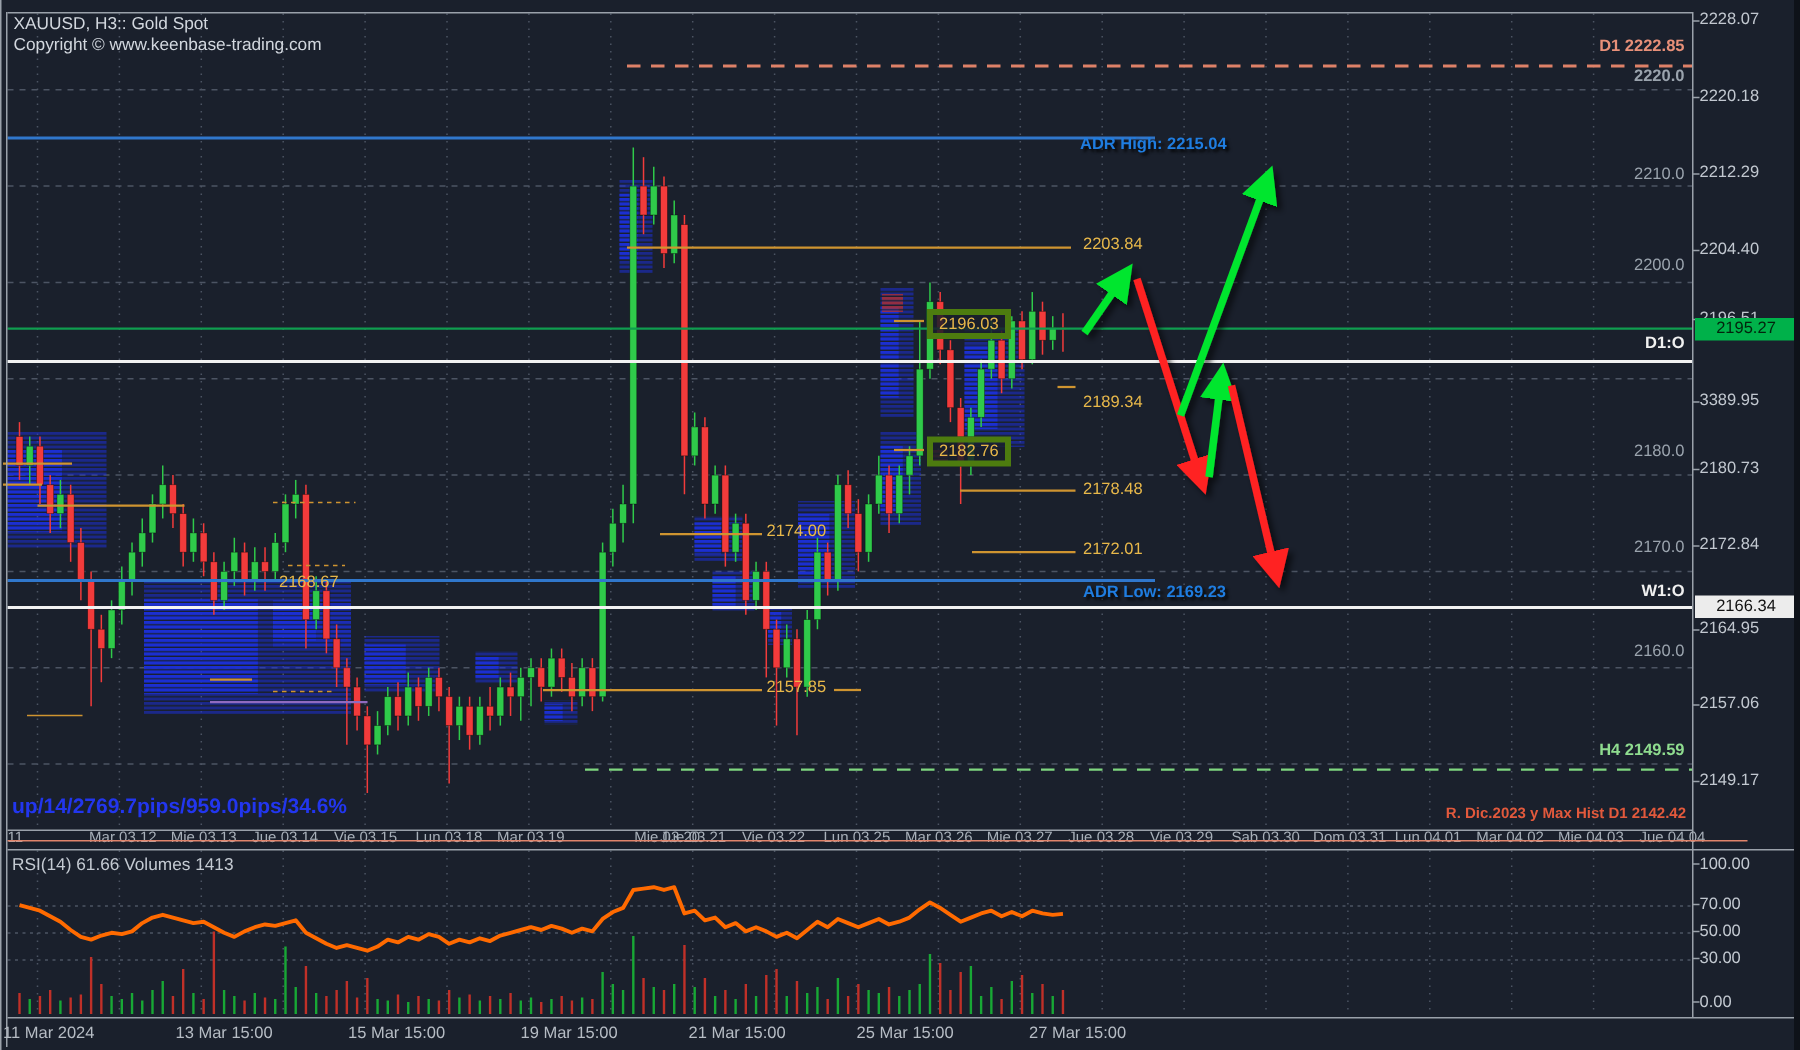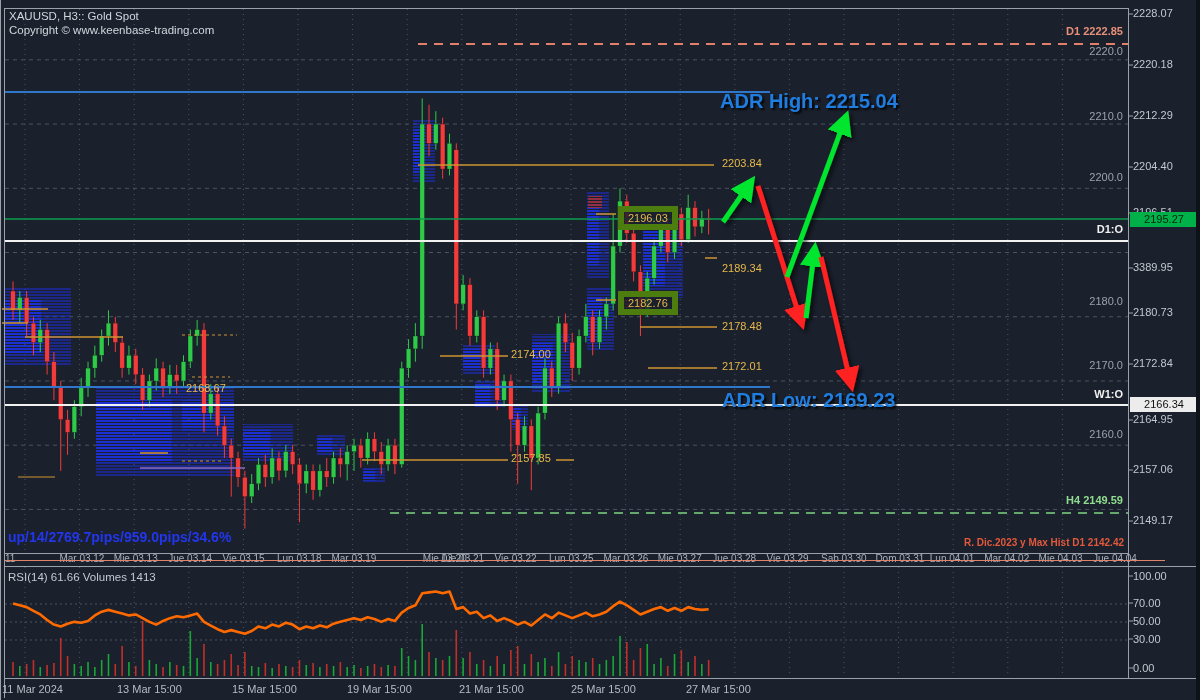--- a/index.html
+++ b/index.html
@@ -1,28 +1,28 @@
 <!DOCTYPE html>
 <html><head>
 <meta charset="utf-8">
 <style>
   html,body{margin:0;padding:0;background:#0e1219;}
   #app{position:relative;width:1196px;height:700px;background:#1a202c;overflow:hidden;
        font-family:"Liberation Sans",sans-serif;-webkit-font-smoothing:antialiased;}
   #chart-svg{position:absolute;left:0;top:0;z-index:1;}
   .txt{position:absolute;white-space:nowrap;z-index:4;}
   .title{color:#d2d7de;font-size:11.5px;}
-  .adr{color:#1f7de0;font-size:20px;font-weight:bold;text-shadow:2px 2px 2px rgba(0,0,0,.8);}
+  .adr{color:#1f7de0;font-size:11px;font-weight:bold;text-shadow:2px 2px 2px rgba(0,0,0,.8);}
   .stats-blue{color:#2236ee;font-size:14px;font-weight:bold;}
   .stats-red{color:#e2593c;font-size:10px;font-weight:bold;}
   .rsi-head{color:#c4cad2;font-size:11.5px;}
   .axis-label{position:absolute;left:1133px;color:#c2c8d0;font-size:11px;z-index:4;}
   .side-label{position:absolute;right:73px;font-size:11px;z-index:4;}
   .float-label{position:absolute;font-size:11px;z-index:4;}
-  .float-label.boxed{border:6px solid #4d7c0f;padding:0 4px;background:rgba(26,32,44,.85);}
+  .float-label.boxed{border:4px solid #4d7c0f;padding:0 4px;background:rgba(26,32,44,.85);}
   .date-label{position:absolute;top:553px;color:#a8b0b9;font-size:10px;z-index:4;}
   .time-label{position:absolute;top:683px;color:#b6bcc4;font-size:11px;z-index:4;}
   .date-strike{position:absolute;left:5px;top:560px;width:1160px;height:0;
                border-top:1px solid #e0836a;z-index:5;}
   .tag{position:absolute;left:1130px;width:68px;height:15px;font-size:11px;line-height:15px;
        text-align:center;z-index:6;}
   #tag-current{background:#00b14a;color:#03230d;}
   #tag-weekly{background:#ececec;color:#111;}
 </style>
 </head>
@@ -534,21 +534,21 @@
     <div class="axis-label" style="top: 357px;">2172.84</div>
     <div class="axis-label" style="top: 413px;">2164.95</div>
     <div class="axis-label" style="top: 463px;">2157.06</div>
     <div class="axis-label" style="top: 514px;">2149.17</div>
     <div class="axis-label" style="top: 570px;">100.00</div>
     <div class="axis-label" style="top: 597px;">70.00</div>
     <div class="axis-label" style="top: 615px;">50.00</div>
     <div class="axis-label" style="top: 633px;">30.00</div>
     <div class="axis-label" style="top: 662px;">0.00</div>
     <div class="side-label" style="top: 25px; color: rgb(232, 144, 121); font-weight: bold;">D1 2222.85</div>
-    <div class="side-label" style="top: 45px; color: rgb(154, 163, 173); font-weight: normal;">2220.0</div>
+    <div class="side-label" style="top: 45px; color: rgb(154, 163, 173); font-weight: bold;">2220.0</div>
     <div class="side-label" style="top: 110px; color: rgb(154, 163, 173); font-weight: normal;">2210.0</div>
     <div class="side-label" style="top: 171px; color: rgb(154, 163, 173); font-weight: normal;">2200.0</div>
     <div class="side-label" style="top: 223px; color: rgb(240, 240, 240); font-weight: bold;">D1:O</div>
     <div class="side-label" style="top: 295px; color: rgb(154, 163, 173); font-weight: normal;">2180.0</div>
     <div class="side-label" style="top: 359px; color: rgb(154, 163, 173); font-weight: normal; text-align: right;">2170.0</div>
     <div class="side-label" style="top: 388px; color: rgb(240, 240, 240); font-weight: bold;">W1:O</div>
     <div class="side-label" style="top: 428px; color: rgb(154, 163, 173); font-weight: normal;">2160.0</div>
     <div class="side-label" style="top: 494px; color: rgb(143, 220, 143); font-weight: bold;">H4 2149.59</div>
     <div class="float-label" style="left: 722px; top: 157px; color: rgb(232, 184, 74);">2203.84</div>
     <div class="float-label" style="left: 722px; top: 250px; color: rgb(232, 184, 74); margin-top: 12px;">2189.34</div>

